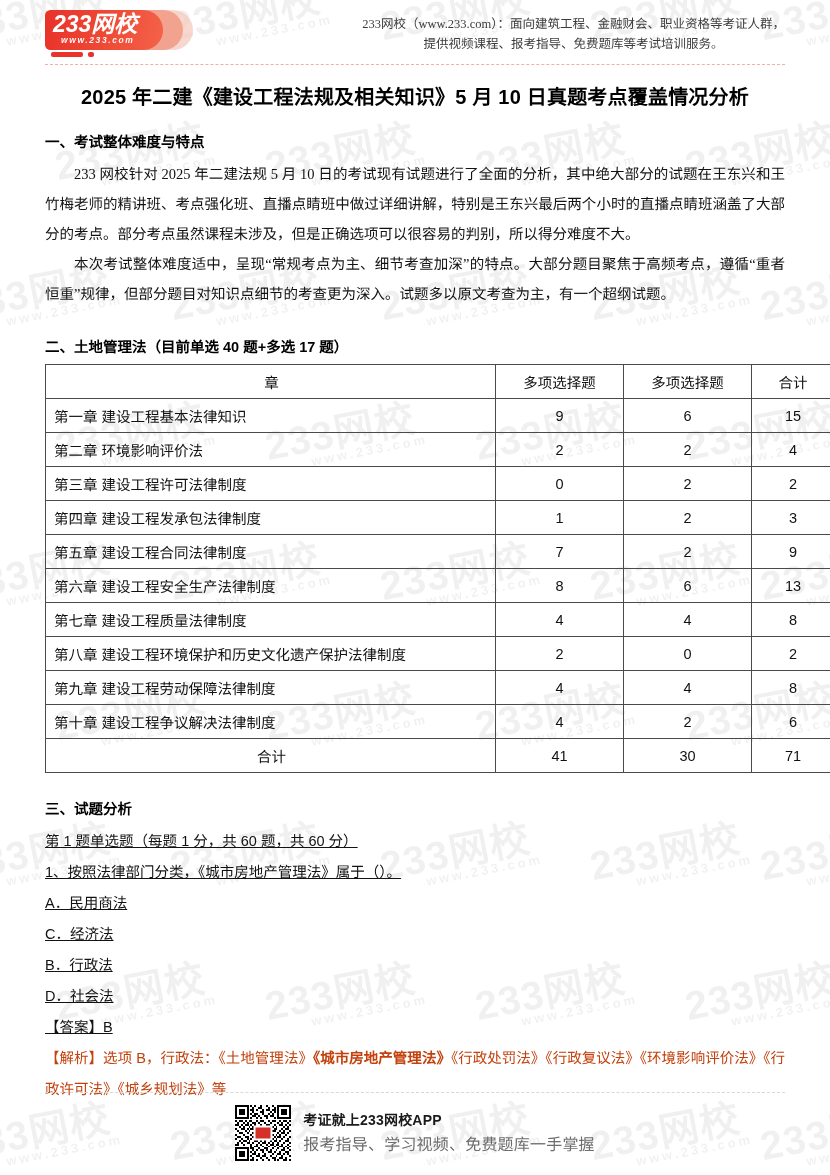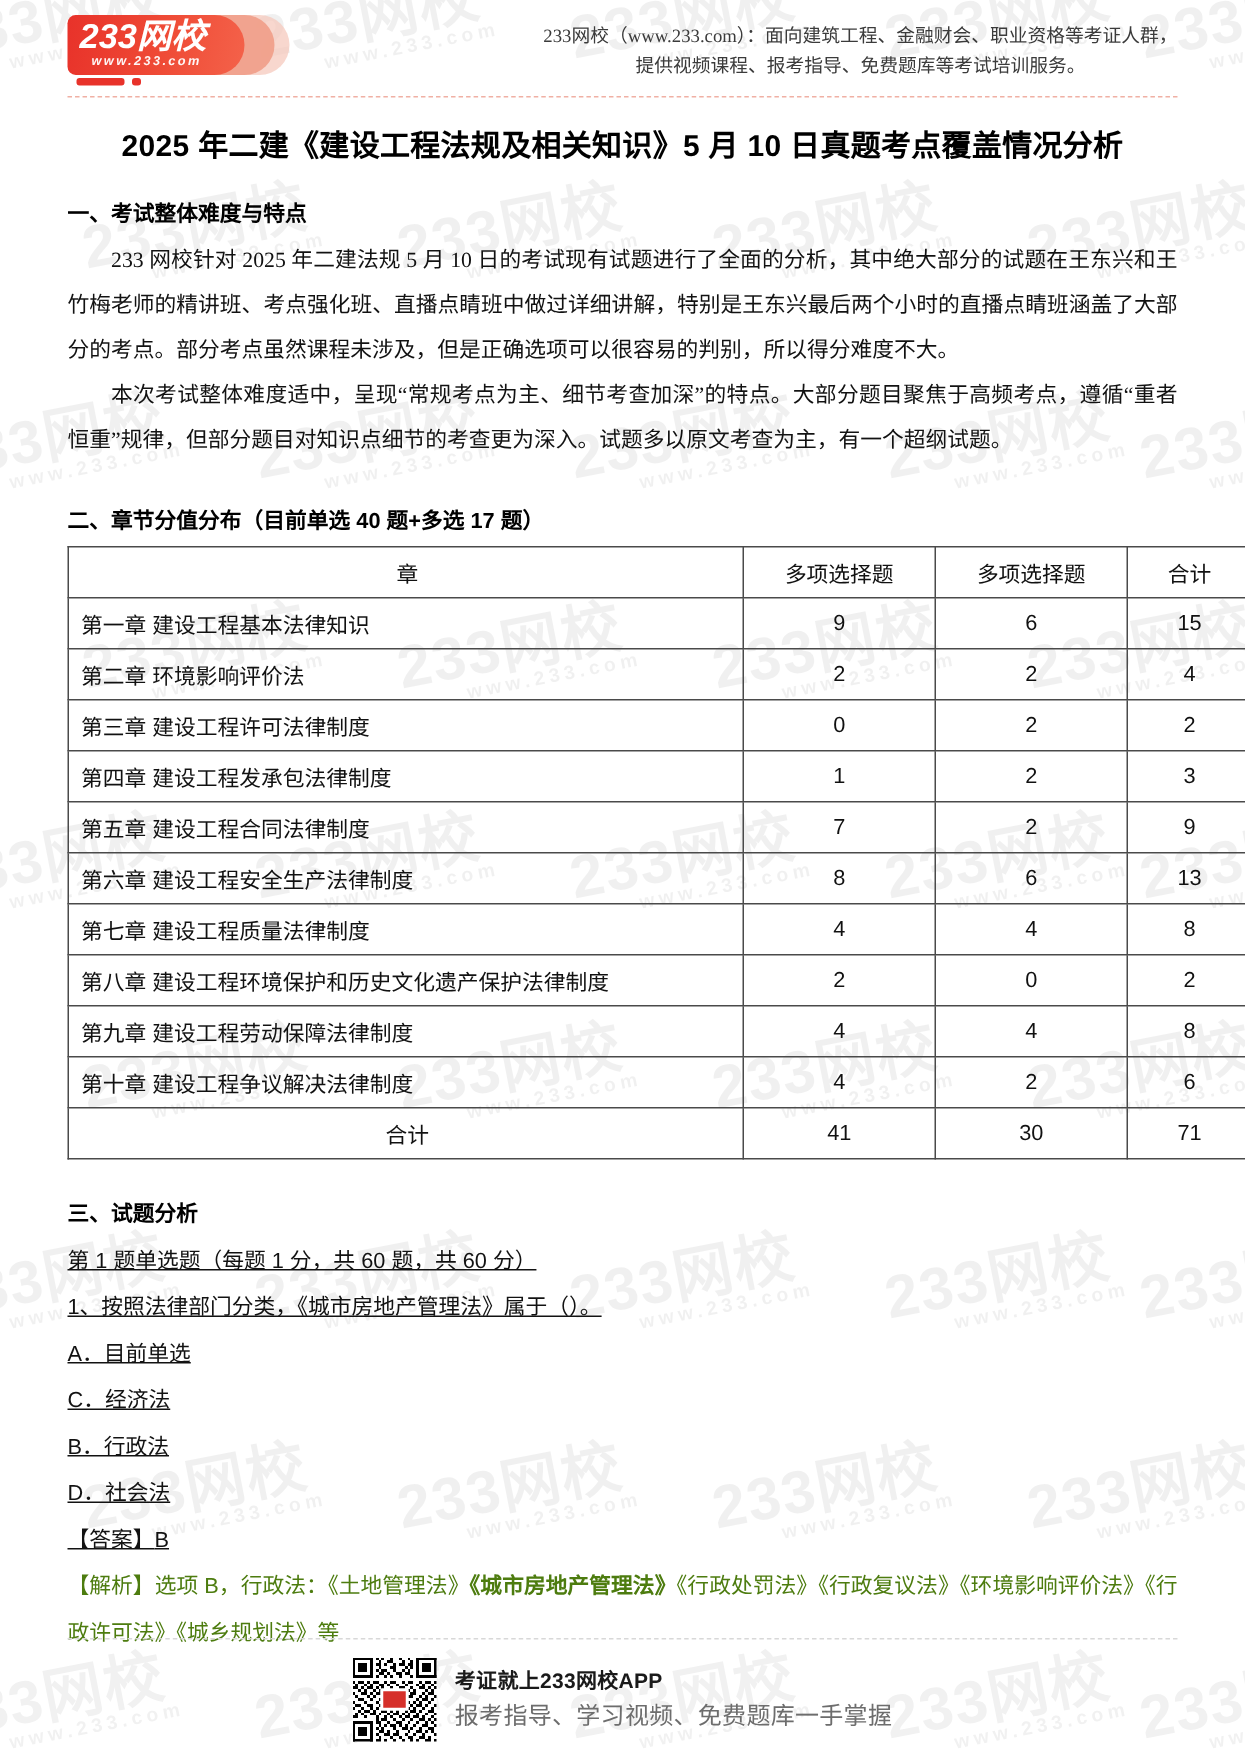--- a/index.html
+++ b/index.html
@@ -206,21 +206,21 @@
     margin: 0;
     color: #121212;
     text-decoration: underline;
   }
   .q-explain {
     font-size: 14.5px;
     line-height: 31px;
     margin: 0;
     text-align: justify;
     text-justify: inter-ideograph;
-    color: #4d7c0f;
+    color: #c2410c;
   }
   .q-explain b { font-weight: 800; }
 
   
   #page-footer {
     position: absolute;
     left: 0;
     right: 0;
     bottom: 14px;
     z-index: 3;
@@ -461,21 +461,21 @@
   <h1 id="doc-title">2025 年二建《建设工程法规及相关知识》5 月 10 日真题考点覆盖情况分析</h1>
 
   <div id="section-difficulty">
     <div class="section-heading">一、考试整体难度与特点</div>
     <p class="body-p">233 网校针对 2025 年二建法规 5 月 10 日的考试现有试题进行了全面的分析，其中绝大部分的试题在王东兴和王竹梅老师的精讲班、考点强化班、直播点睛班中做过详细讲解，特别是王东兴最后两个小时的直播点睛班涵盖了大部分的考点。部分考点虽然课程未涉及，但是正确选项可以很容易的判别，所以得分难度不大。</p>
     <p class="body-p">本次考试整体难度适中，呈现“常规考点为主、细节考查加深”的特点。大部分题目聚焦于高频考点，遵循“重者恒重”规律，但部分题目对知识点细节的考查更为深入。试题多以原文考查为主，有一个超纲试题。</p>
   </div>
 
   <div id="section-distribution">
     <div class="section-heading">
-      <span>二、章节分值分布</span><span class="sh-note">（目前单选 40 题+多选 17 题）</span>
+      <span>二、土地管理法</span><span class="sh-note">（目前单选 40 题+多选 17 题）</span>
     </div>
 
     <table id="score-table">
       <thead>
         <tr>
           <th class="col-chapter">章</th>
           <th class="col-num">多项选择题</th>
           <th class="col-num">多项选择题</th>
           <th class="col-num narrow">合计</th>
         </tr>
@@ -548,21 +548,21 @@
           <td class="col-num narrow">71</td>
         </tr>
       </tbody>
     </table>
   </div>
 
   <div id="section-questions">
     <div class="section-heading">三、试题分析</div>
     <p class="q-line">第 1 题单选题（每题 1 分，共 60 题，共 60 分）</p>
     <p class="q-line">1、按照法律部门分类，《城市房地产管理法》属于（）。</p>
-    <p class="q-line">A．目前单选</p>
+    <p class="q-line">A．民用商法</p>
     <p class="q-line">C．经济法</p>
     <p class="q-line">B．行政法</p>
     <p class="q-line">D．社会法</p>
     <p class="q-line"><span>【答案】</span><span>B</span></p>
     <p class="q-explain"><span>【解析】</span><span>选项 B，行政法：《土地管理法》</span><b>《城市房地产管理法》</b><span>《行政处罚法》《行政复议法》《环境影响评价法》《行政许可法》《城乡规划法》等</span></p>
   </div>
 
 </div>
 
 <div id="page-footer">

